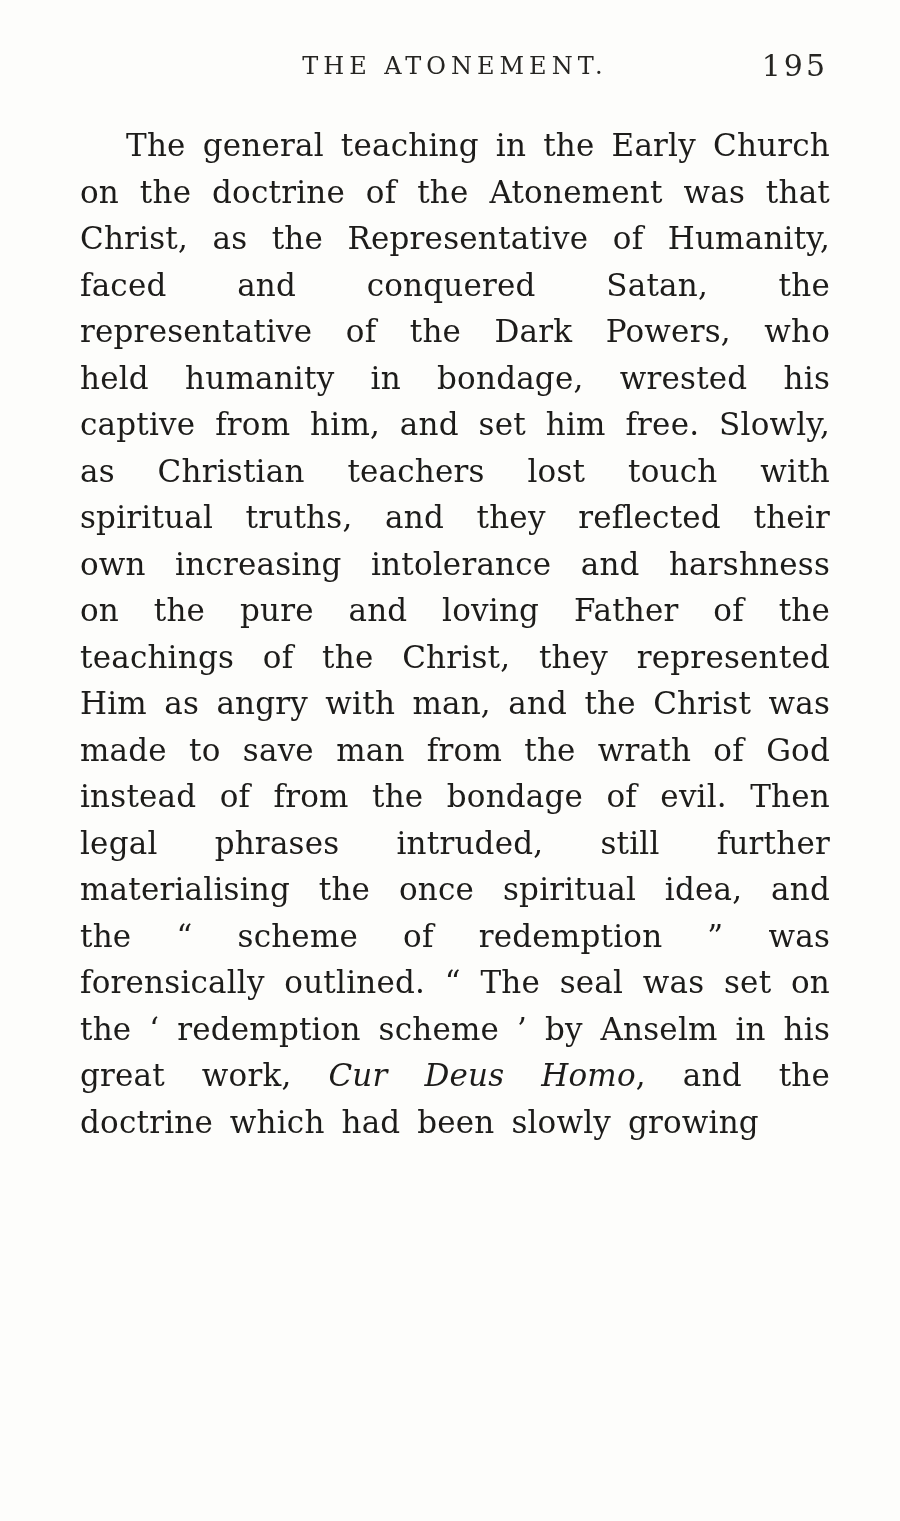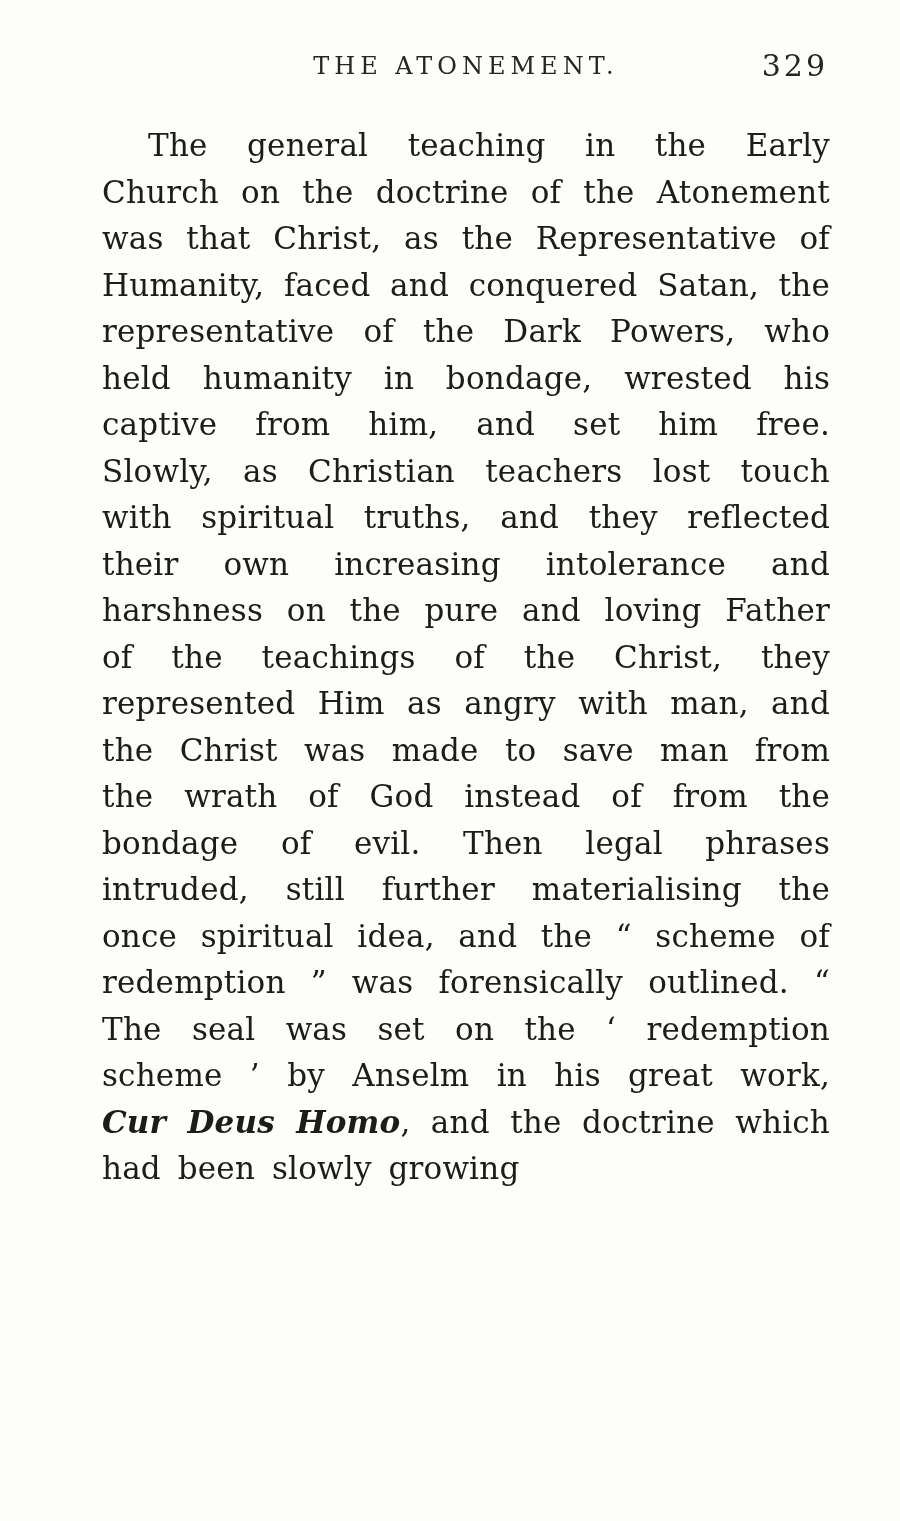--- a/index.html
+++ b/index.html
@@ -9,21 +9,21 @@
   }
   .page {
     position: relative;
     width: 900px;
     height: 1521px;
     margin: 0 auto;
     background: #fdfdfb;
     color: #1d1c1a;
     font-family: "DejaVu Serif", "Liberation Serif", serif;
     box-sizing: border-box;
-    padding: 52px 70px 0 102px;
+    padding: 52px 70px 0 80px;
     overflow: hidden;
   }
   .running-head {
     position: relative;
     height: 44px;
     margin-bottom: 26px;
   }
   .running-head .title {
     position: absolute;
     left: 0;
@@ -47,30 +47,29 @@
     line-height: 46.5px;
     text-align: justify;
     word-spacing: 0.22em;
     letter-spacing: 0.2px;
   }
   .body-text p.indented {
     text-indent: 46px;
   }
   .body-text em {
     font-style: italic;
-    font-weight: bold;
   }
 </style>
 </head>
 <body>
 
 <div class="page">
 
   <header class="running-head">
     <div class="title">THE ATONEMENT.</div>
-    <div class="folio">329</div>
+    <div class="folio">195</div>
   </header>
 
   <main class="body-text">
     <p class="indented"><span>The general teaching in the Early Church on the doctrine of the Atonement was that Christ, as the Representative of Humanity, faced and conquered Satan, the representative of the Dark Powers, who held humanity in bondage, wrested his captive from him, and set him free. Slowly, as Christian teachers lost touch with spiritual truths, and they reflected their own increasing intolerance and harshness on the pure and loving Father of the teachings of the Christ, they represented Him as angry with man, and the Christ was made to save man from the wrath of God instead of from the bondage of evil. Then legal phrases intruded, still further materialising the once spiritual idea, and the “ scheme of redemption ” was forensically outlined.  “ The seal was set on the ‘ redemption scheme ’ by Anselm in his great work, </span><em>Cur Deus Homo</em><span>, and the doctrine which had been slowly growing</span></p>
   </main>
 
 </div>
 
 </body></html>

